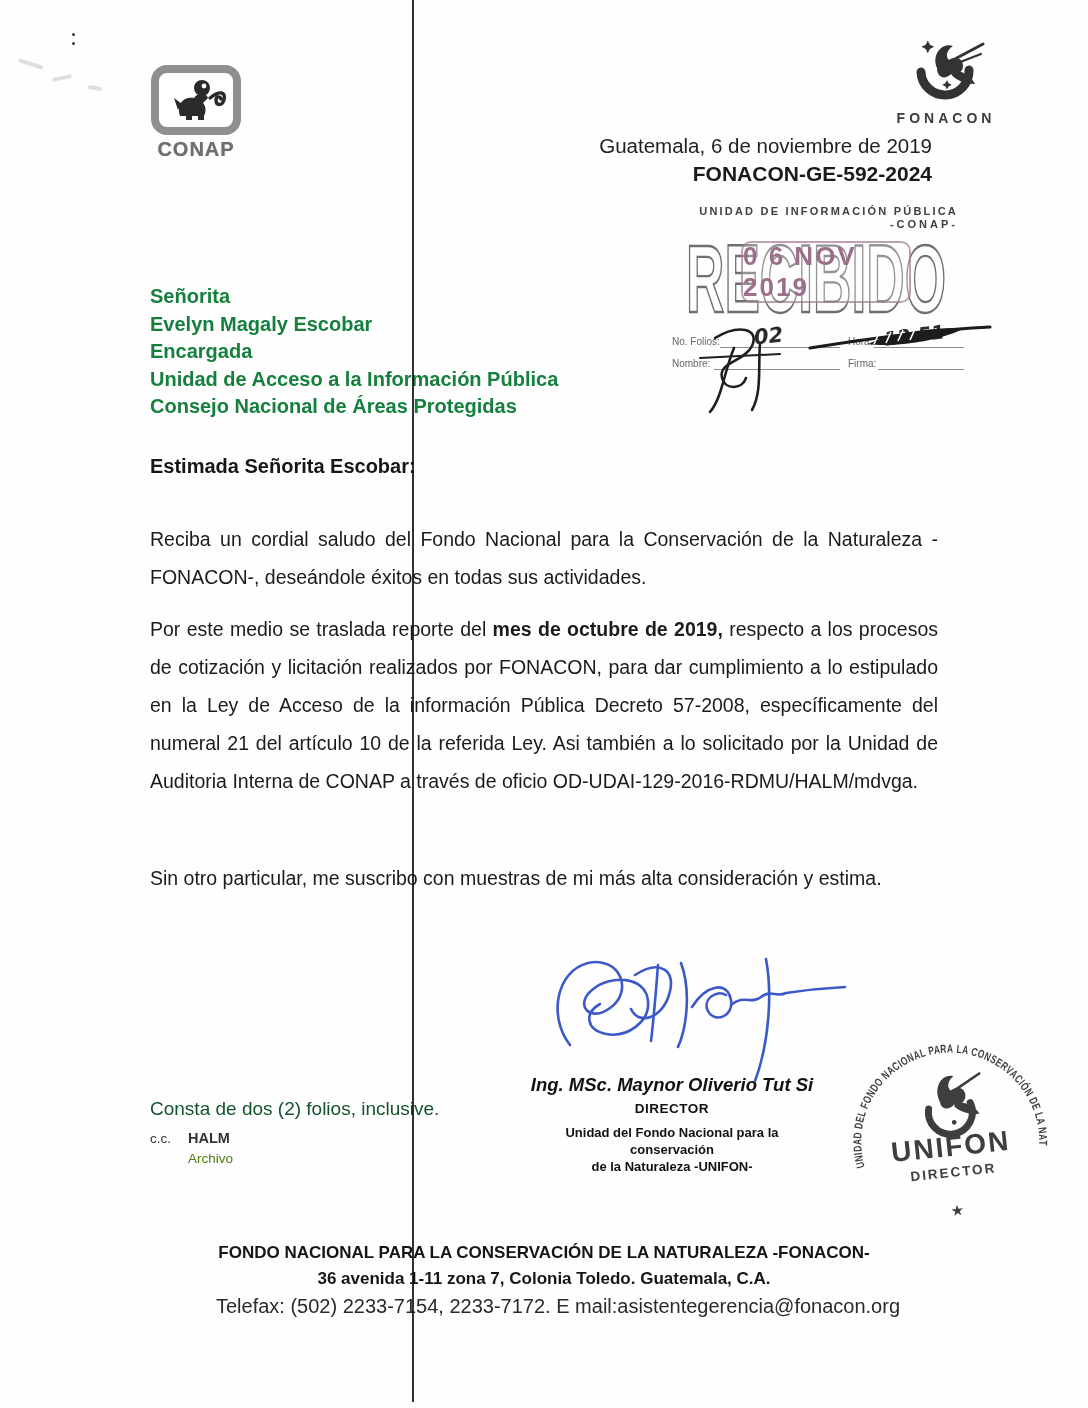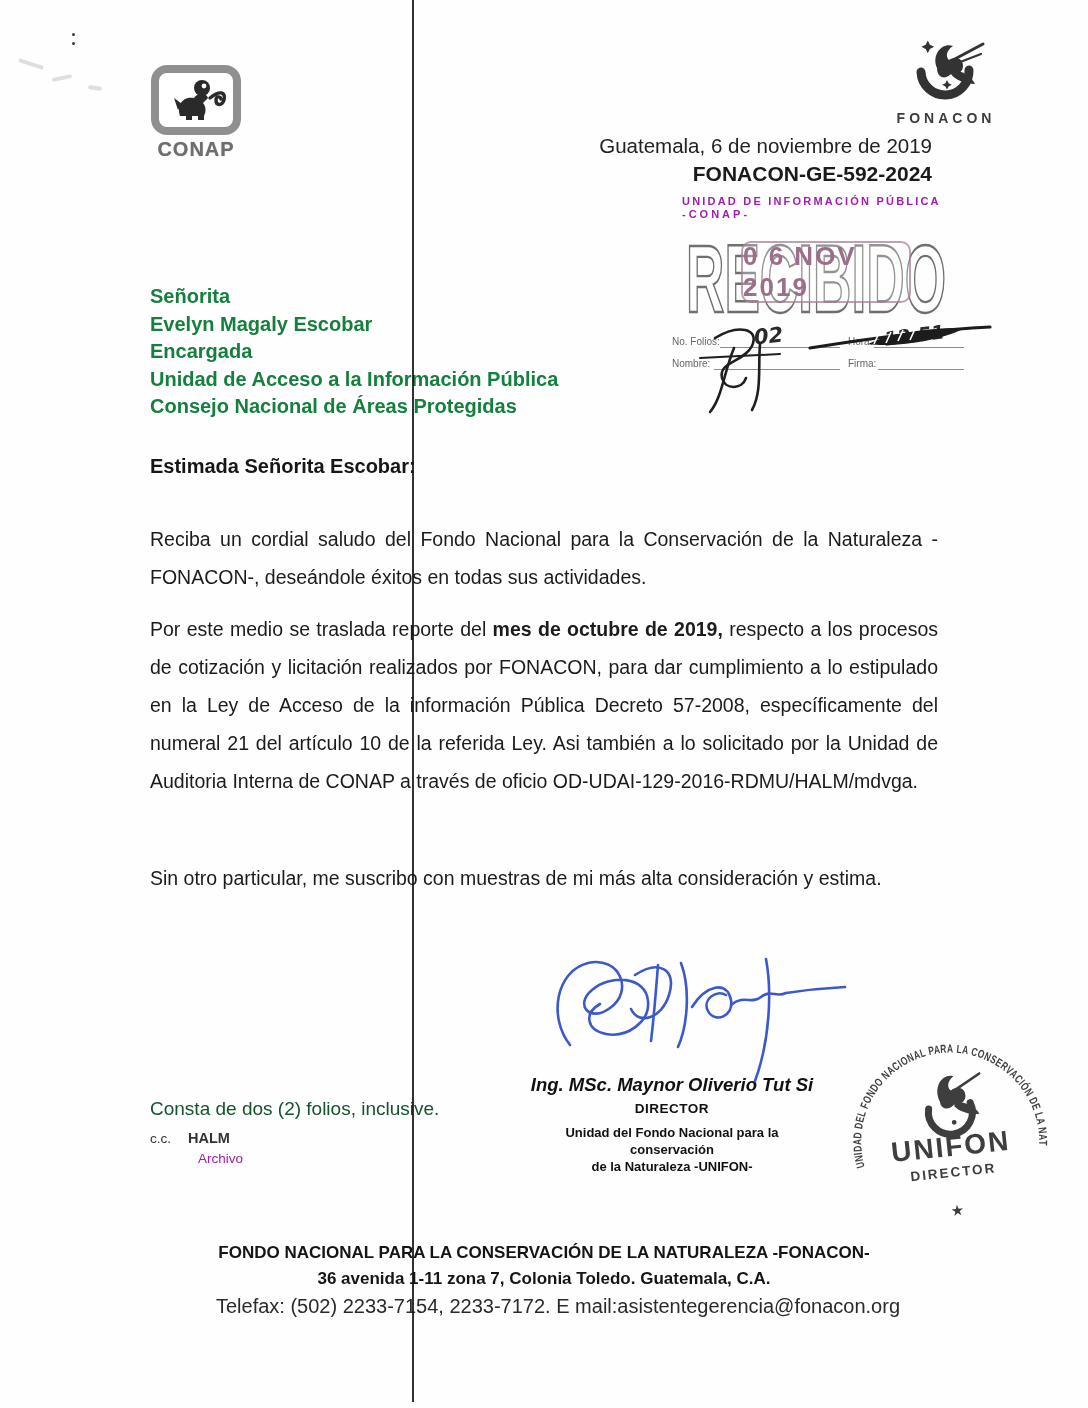--- a/index.html
+++ b/index.html
@@ -24,21 +24,21 @@
   
   .fonacon-logo{position:absolute;left:886px;top:34px;width:120px;text-align:center;}
   .fonacon-label{font-weight:bold;font-size:14px;letter-spacing:4px;color:#3c3c3c;margin-top:0px;}
 
   
   .date-block{position:absolute;top:134px;right:156px;text-align:right;}
   .date-line{font-size:20.5px;color:#222;}
   .ref-line{font-size:21px;font-weight:bold;color:#1a1a1a;margin-top:4px;}
 
   
-  .stamp-head{position:absolute;left:682px;top:195px;width:276px;text-align:left;color:#a21caf;}
+  .stamp-head{position:absolute;left:682px;top:205px;width:276px;text-align:right;color:#404040;}
   .stamp-head .l1{font-size:11px;letter-spacing:2.2px;font-weight:bold;}
   .stamp-head .l2{font-size:11px;letter-spacing:3px;font-weight:bold;margin-top:1px;}
   .recibido-svg{position:absolute;left:684px;top:219px;opacity:.78;}
   .stamp-datebox{
     position:absolute;left:741px;top:241px;width:166px;height:58px;
     border:2px solid rgba(155,111,138,.65);border-radius:10px;
     display:flex;align-items:center;justify-content:center;
     color:#9b6f8a;font-weight:bold;font-size:26px;letter-spacing:2px;z-index:5;
     background:rgba(255,255,255,.25);
   }
@@ -69,21 +69,21 @@
   .sig-title{font-weight:bold;font-size:13.5px;letter-spacing:.5px;margin-top:5px;}
   .sig-unit{font-weight:600;font-size:13px;margin-top:8px;line-height:17px;}
 
   
   .round-stamp{position:absolute;left:842px;top:1015px;transform:rotate(-6deg);opacity:.92;}
 
   
   .folios-note{position:absolute;left:150px;top:1098px;font-size:19px;color:#14532d;}
   .cc-row{position:absolute;left:150px;top:1131px;font-size:13.5px;color:#333;}
   .cc-item1{position:absolute;left:188px;top:1130px;font-size:14.5px;font-weight:bold;color:#333;}
-  .cc-item2{position:absolute;left:188px;top:1151px;font-size:13.5px;color:#a21caf;margin-left:10px;}
+  .cc-item2{position:absolute;left:188px;top:1151px;font-size:13.5px;color:#4d7c0f;}
 
   
   .footer{position:absolute;left:0;top:1243px;width:100%;text-align:center;color:#151515;}
   .f1{font-weight:bold;font-size:17px;}
   .f2{font-weight:bold;font-size:17px;margin-top:6px;}
   .f3{font-size:20px;margin-top:6px;color:#2a2a2a;padding-left:28px;}
 </style>
 </head>
 <body>
 

